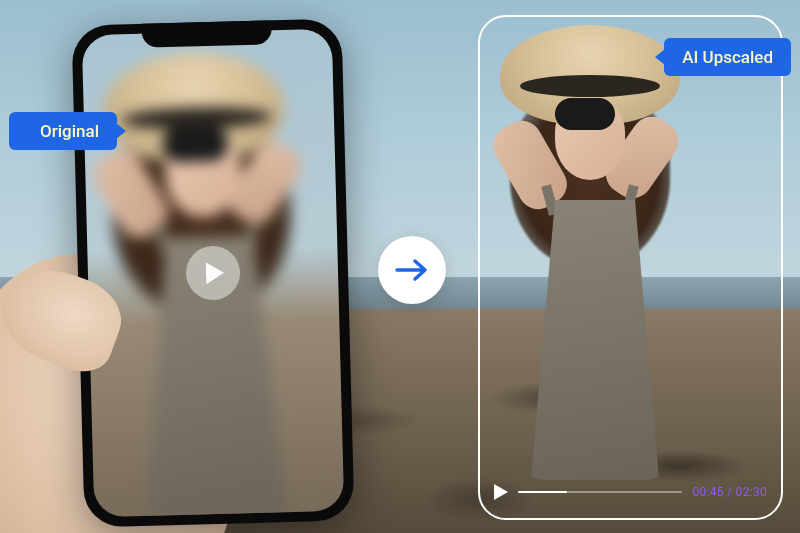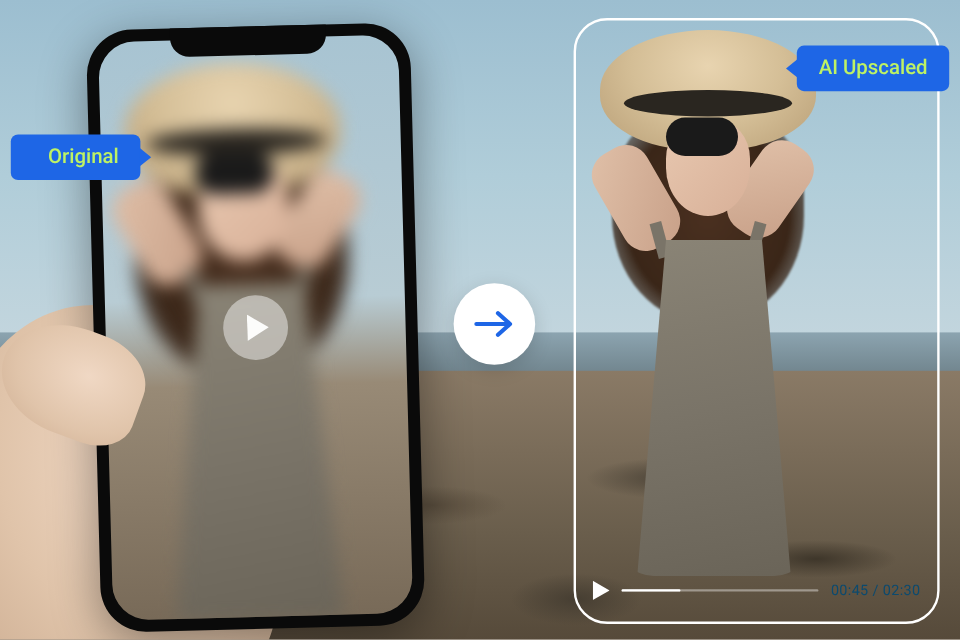--- a/index.html
+++ b/index.html
@@ -203,21 +203,21 @@
       align-items: center;
       justify-content: center;
       z-index: 3;
     }
     .play-overlay svg { margin-left: 4px; }
     
     
     .badge {
       position: absolute;
       background: #1e66e6;
-      color: #bef264;
+      color: #fef9c3;
       font-size: 17px;
       font-weight: 500;
       padding: 9px 18px;
       border-radius: 6px;
       z-index: 10;
     }
     .badge-original {
       left: 9px;
       top: 112px;
       padding-left: 31px;
@@ -273,21 +273,21 @@
       border-radius: 28px;
       z-index: 3;
     }
     .video-bar {
       position: absolute;
       left: 14px; right: 14px; bottom: 14px;
       height: 24px;
       display: flex;
       align-items: center;
       gap: 10px;
-      color: #0c4a6e;
+      color: #8b5cf6;
       z-index: 4;
     }
     .video-bar .play-small svg { display: block; }
     .progress {
       flex: 1;
       height: 2.5px;
       background: rgba(255,255,255,0.4);
       border-radius: 2px;
       position: relative;
     }

